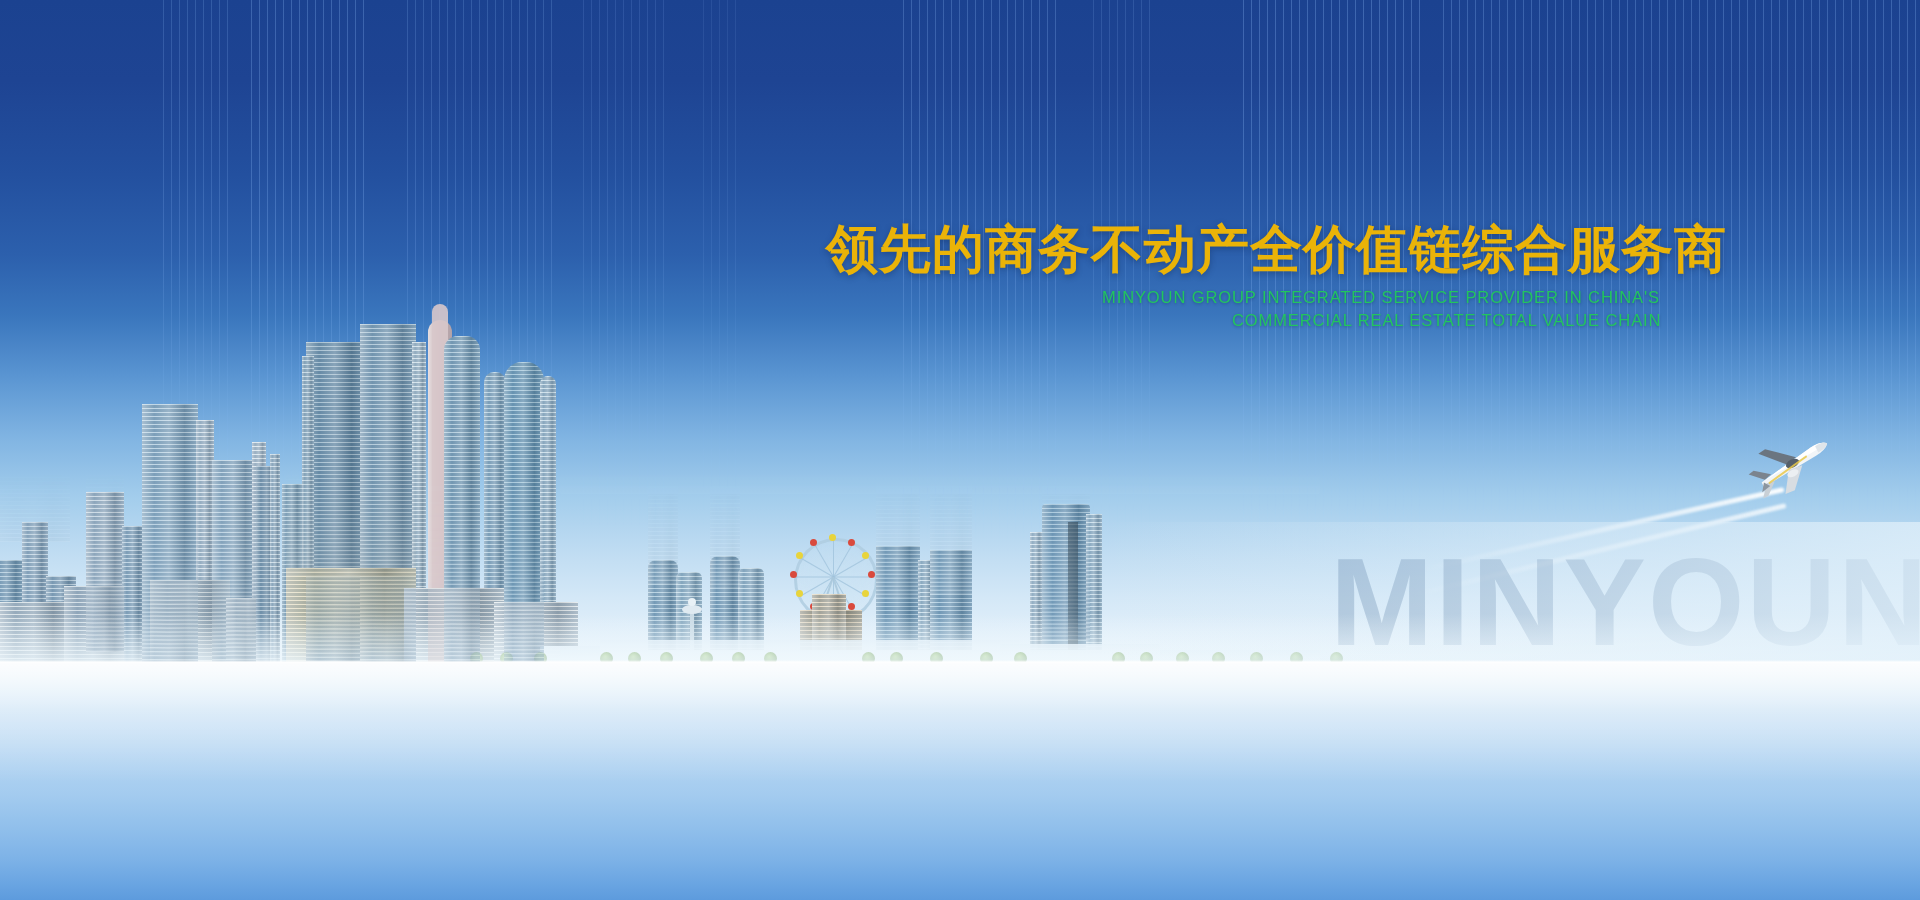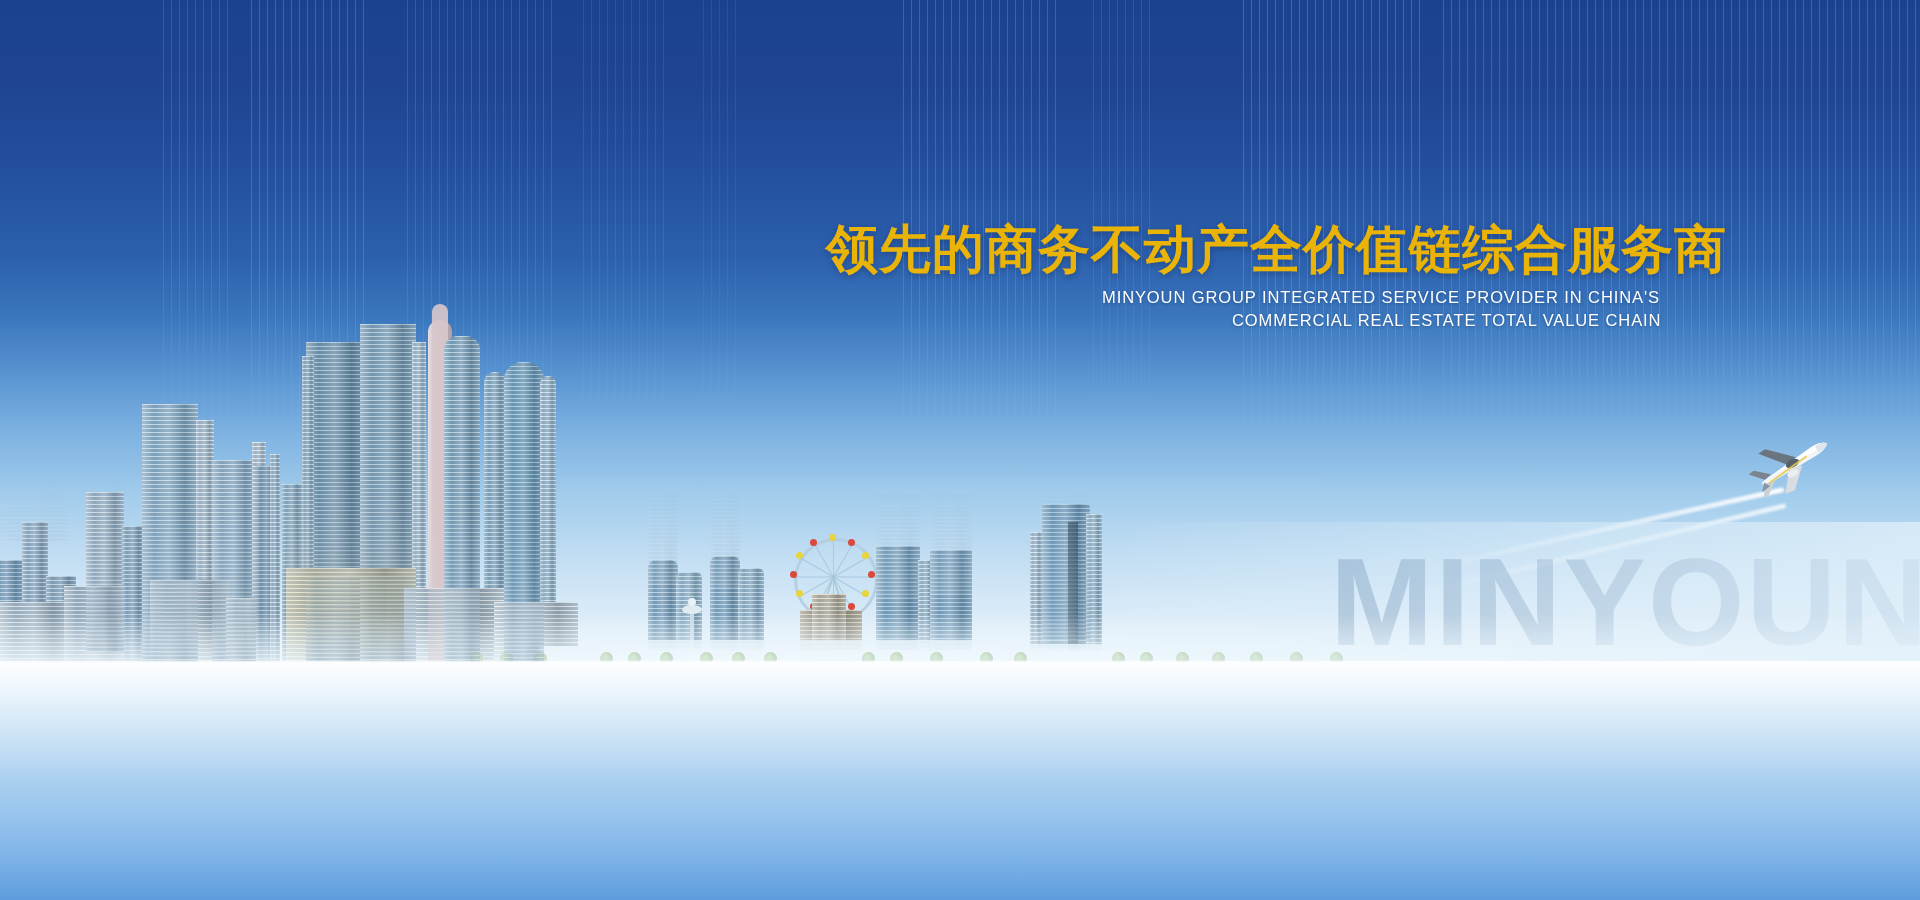--- a/index.html
+++ b/index.html
@@ -173,21 +173,21 @@
     position: absolute;
     color: #eab308;
     font-weight: 700;
     letter-spacing: 1px;
     white-space: nowrap;
     text-shadow: 0 2px 6px rgba(10,30,70,.35);
     font-family: "DejaVu Sans", "Liberation Sans", sans-serif;
   }
   .sub {
     position: absolute;
-    color: #ffffff;
+    color: #22c55e;
     font-size: 16.5px;
     letter-spacing: .9px;
     font-weight: 400;
     white-space: nowrap;
     text-shadow: 0 1px 3px rgba(10,30,70,.35);
   }
 </style>
 </head>
 <body>
 

